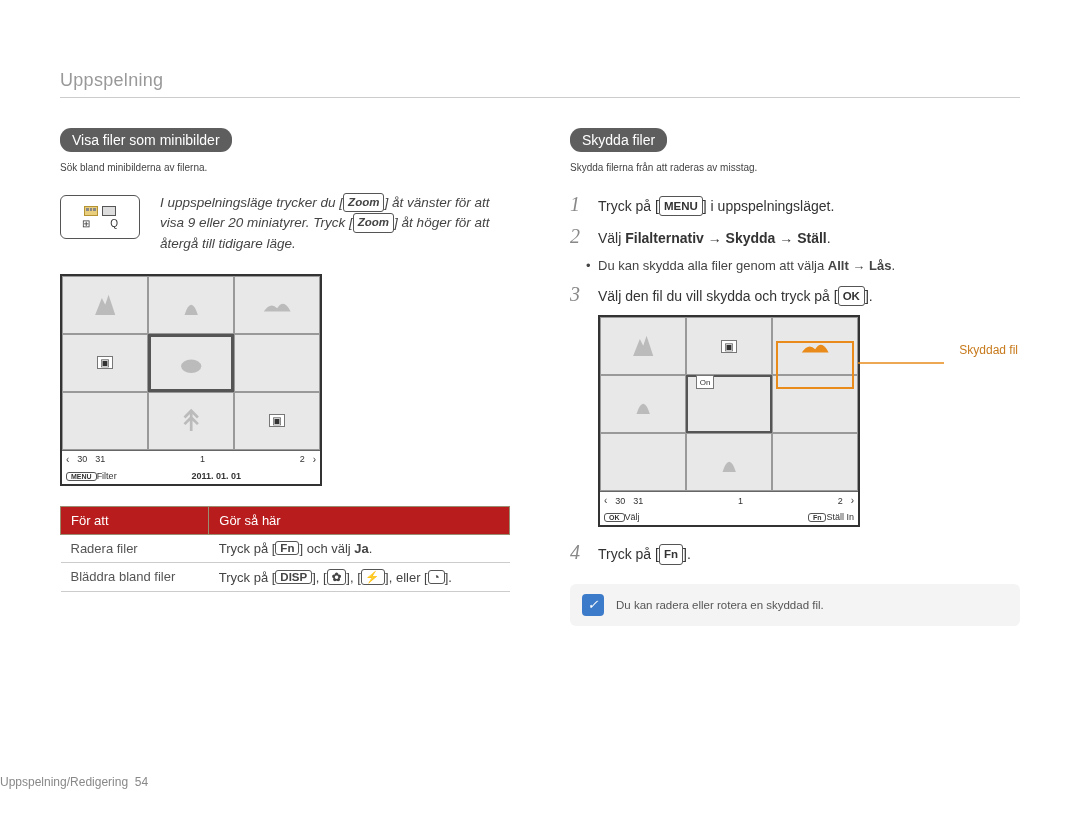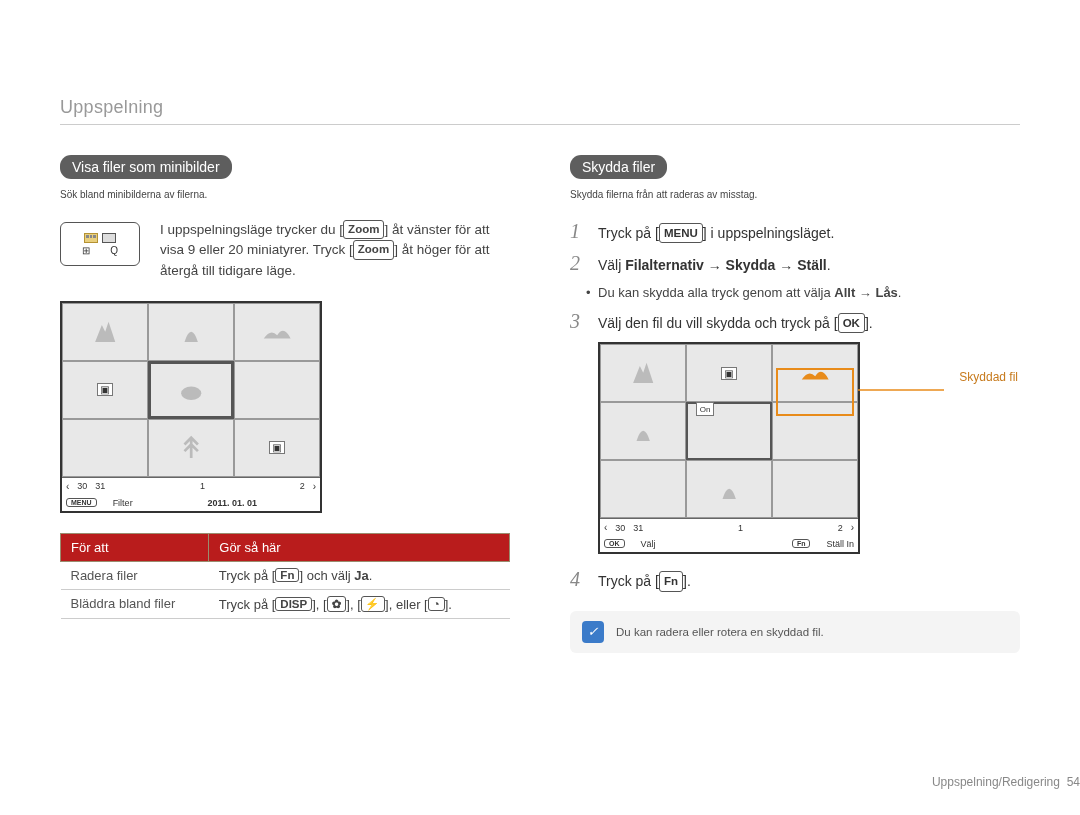--- a/index.html
+++ b/index.html
@@ -6,21 +6,20 @@
   body {
     width: 1080px;
     height: 815px;
     background: #fff;
     font-family: Arial, Helvetica, sans-serif;
     color: #333;
     position: relative;
   }
   .page {
     padding: 70px 60px 40px 60px;
-    margin-top: 27px;
   }
   .header {
     color: #999;
     font-size: 18px;
     font-weight: 300;
     border-bottom: 1px solid #ccc;
     padding-bottom: 6px;
     margin-bottom: 30px;
     letter-spacing: 0.3px;
   }
@@ -70,20 +69,21 @@
   .zoom-box {
     width:14px; height:10px; border:1px solid #555; background:#ddd;
     display:flex;gap:1px;padding:1px;
   }
   .zoom-sq { width:3px;height:3px;background:#888;}
   .zoom-bot { display:flex; gap:20px; font-size:10px; margin-top:2px;}
   .thumb-text {
     font-size: 13.5px;
     line-height: 1.5;
     color: #444;
+    font-style: italic;
   }
   .key {
     display: inline-block;
     border: 1px solid #555;
     border-radius: 3px;
     padding: 0 4px;
     font-size: 11.5px;
     font-weight: bold;
     vertical-align: 1px;
     background: #fff;
@@ -115,21 +115,21 @@
     background:#fff;
     border-top:1px solid #666;
     font-size:9px;
     display:flex;align-items:center;gap:8px;
     padding:3px 4px;
     color:#333;
   }
   .shot-bar2 {
     background:#fff;
     font-size:9px;
-    display:flex;align-items:flex-start;gap:16px;
+    display:flex;align-items:flex-end;gap:0;
     padding:3px 4px;
     color:#333;
   }
   .arrw { font-size:10px; }
 
   
   table.instr {
     width: 100%;
     border-collapse: collapse;
     font-size: 13px;
@@ -245,21 +245,21 @@
     flex-shrink:0;
     font-style: italic;
     font-family: Georgia, serif;
   }
   .note-text { font-size:11.5px; color:#555; }
 
   .footer {
     position:absolute;
     bottom:26px;
     left:0; right:0;
-    text-align:right;
+    text-align:left;
     font-size:12px;
     color:#888;
   }
 </style>
 </head>
 <body>
 
 <div class="page">
   <div class="header">Uppspelning</div>
 
@@ -376,21 +376,21 @@
           </div>
         </div>
 
         <div class="step">
           <div class="num">2</div>
           <div class="step-body">
             <span>Välj </span><span class="bold">Filalternativ → Skydda → Ställ</span><span>.</span>
           </div>
         </div>
         <div class="substep">
-          <span>Du kan skydda alla tryck genom att välja </span><span class="bold">Allt → Lås</span><span>.</span>
+          <span>Du kan skydda alla filer genom att välja </span><span class="bold">Allt → Lås</span><span>.</span>
         </div>
 
         <div class="step">
           <div class="num">3</div>
           <div class="step-body">
             <span>Välj den fil du vill skydda och tryck på [</span><span class="key">OK</span><span>].</span>
           </div>
         </div>
 
         <div class="shot2-wrap">

